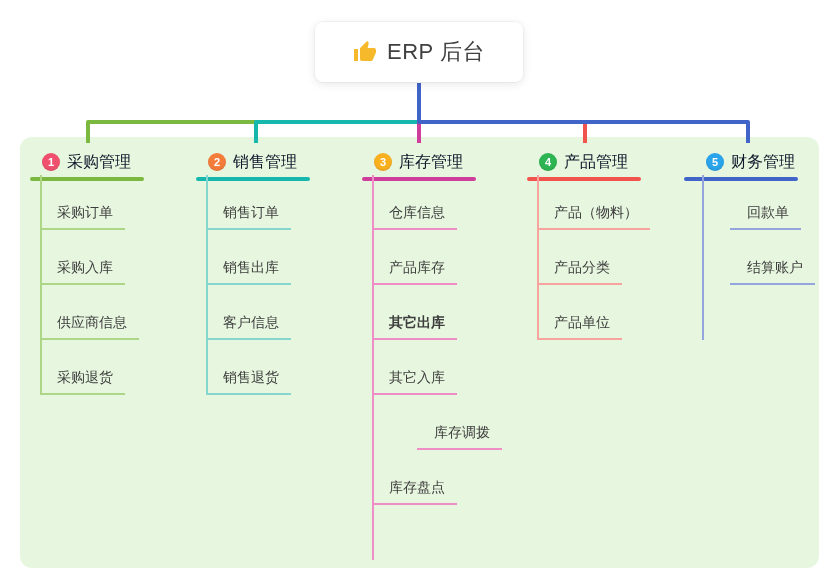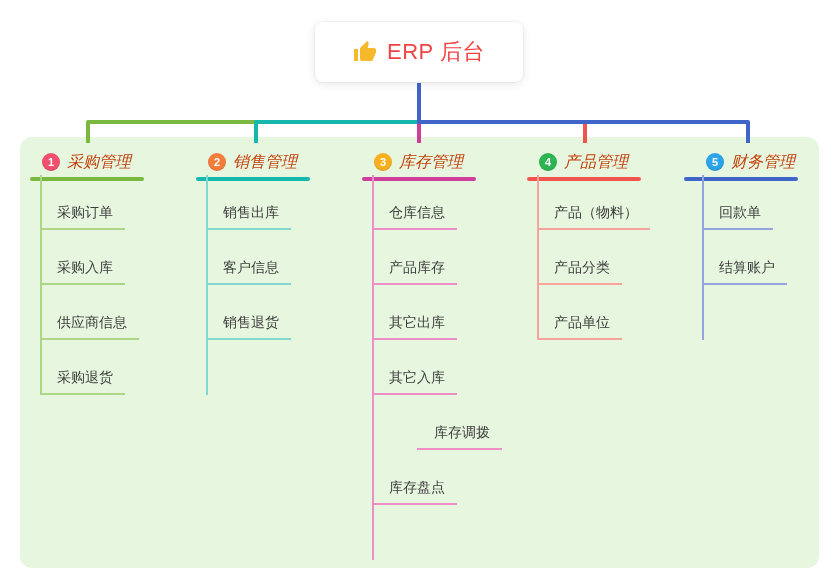--- a/index.html
+++ b/index.html
@@ -6,38 +6,38 @@
   body{font-family:"Liberation Sans","DejaVu Sans",sans-serif;}
   .canvas{position:relative;width:839px;height:588px;background:#ffffff;overflow:hidden;}
 
   .panel{position:absolute;left:20px;top:137px;width:799px;height:431px;border-radius:12px;background:#e7f6df;}
 
   .wires{position:absolute;left:0;top:0;width:839px;height:588px;pointer-events:none;}
 
   .root{position:absolute;left:315px;top:22px;width:208px;height:60px;background:#ffffff;border-radius:8px;
         box-shadow:0 2px 10px rgba(0,0,0,.10), 0 0 0 1px rgba(0,0,0,.03);
         display:flex;align-items:center;justify-content:center;gap:10px;cursor:pointer;}
-  .root-label{font-size:22px;color:#ef4444;letter-spacing:.5px;}
+  .root-label{font-size:22px;color:#404040;letter-spacing:.5px;}
 
   .branch{position:absolute;top:147px;width:116px;}
   .bhead{display:flex;align-items:center;gap:7px;height:30px;padding-left:12px;cursor:pointer;}
   .badge{width:18px;height:18px;border-radius:50%;color:#fff;font-size:11px;font-weight:bold;
          display:flex;align-items:center;justify-content:center;flex:0 0 18px;box-shadow:inset 0 -1px 2px rgba(0,0,0,.12);}
-  .blabel{font-size:16px;color:#c2410c;white-space:nowrap;font-style:italic;}
+  .blabel{font-size:16px;color:#0f172a;white-space:nowrap;}
   .hline{width:114px;height:4px;border-radius:2px;}
 
   .kids{position:relative;margin-left:10px;margin-top:-6px;}
   .trunk{position:absolute;left:0;top:0;width:2px;}
   .crow{position:relative;height:55px;cursor:pointer;}
   .cbox{position:absolute;left:0;bottom:0;display:inline-block;padding:0 12px 6px 17px;border-bottom:2px solid;white-space:nowrap;}
   .clabel{font-size:14px;color:#3d3d3d;}
 
   .b1{left:30px;}  .b2{left:196px;}  .b3{left:362px;}  .b4{left:527px;}  .b5{left:684px;}
   .b5 .bhead{padding-left:22px;}
-  .b5 .kids{margin-left:18px;}
+  .b5 .kids{margin-left:18px;padding-left:28px;}
 </style>
 </head>
 <body>
 
 <div class="canvas">
 
   <div class="panel" style="background: rgb(231, 246, 223);"></div>
 
   <svg class="wires" viewBox="0 0 839 588" fill="none">
     <path d="M 88 143 L 88 122 L 256 122" stroke-width="4" stroke-linejoin="round" stroke="#7ab840"></path>
@@ -88,20 +88,25 @@
   <div class="branch b2">
     <div class="bhead">
       <span class="badge" style="background: rgb(245, 125, 59);">2</span>
       <span class="blabel">销售管理</span>
     </div>
     <div class="hline" style="background: rgb(22, 184, 174);"></div>
     <div class="kids">
       <div class="trunk" style="height: 220px; background: rgb(134, 214, 208);"></div>
       <div class="crow">
         <div class="cbox" style="border-color: rgb(134, 214, 208);">
+          <span class="clabel">销售订单</span>
+        </div>
+      </div>
+      <div class="crow">
+        <div class="cbox" style="border-color: rgb(134, 214, 208);">
           <span class="clabel">销售出库</span>
         </div>
       </div>
       <div class="crow">
         <div class="cbox" style="border-color: rgb(134, 214, 208);">
           <span class="clabel">客户信息</span>
         </div>
       </div>
       <div class="crow">
         <div class="cbox" style="border-color: rgb(134, 214, 208);">
@@ -123,21 +128,21 @@
         <div class="cbox" style="border-color: rgb(239, 142, 198);">
           <span class="clabel">仓库信息</span>
         </div>
       </div>
       <div class="crow">
         <div class="cbox" style="border-color: rgb(239, 142, 198);">
           <span class="clabel">产品库存</span>
         </div>
       </div>
       <div class="crow">
-        <div class="cbox" style="border-color: rgb(239, 142, 198);">
+        <div class="cbox" style="border-color: rgb(239, 142, 198); font-weight: bold;">
           <span class="clabel">其它出库</span>
         </div>
       </div>
       <div class="crow">
         <div class="cbox" style="border-color: rgb(239, 142, 198);">
           <span class="clabel">其它入库</span>
         </div>
       </div>
       <div class="crow">
         <div class="cbox" style="border-color: rgb(239, 142, 198); margin-left: 45px;">

